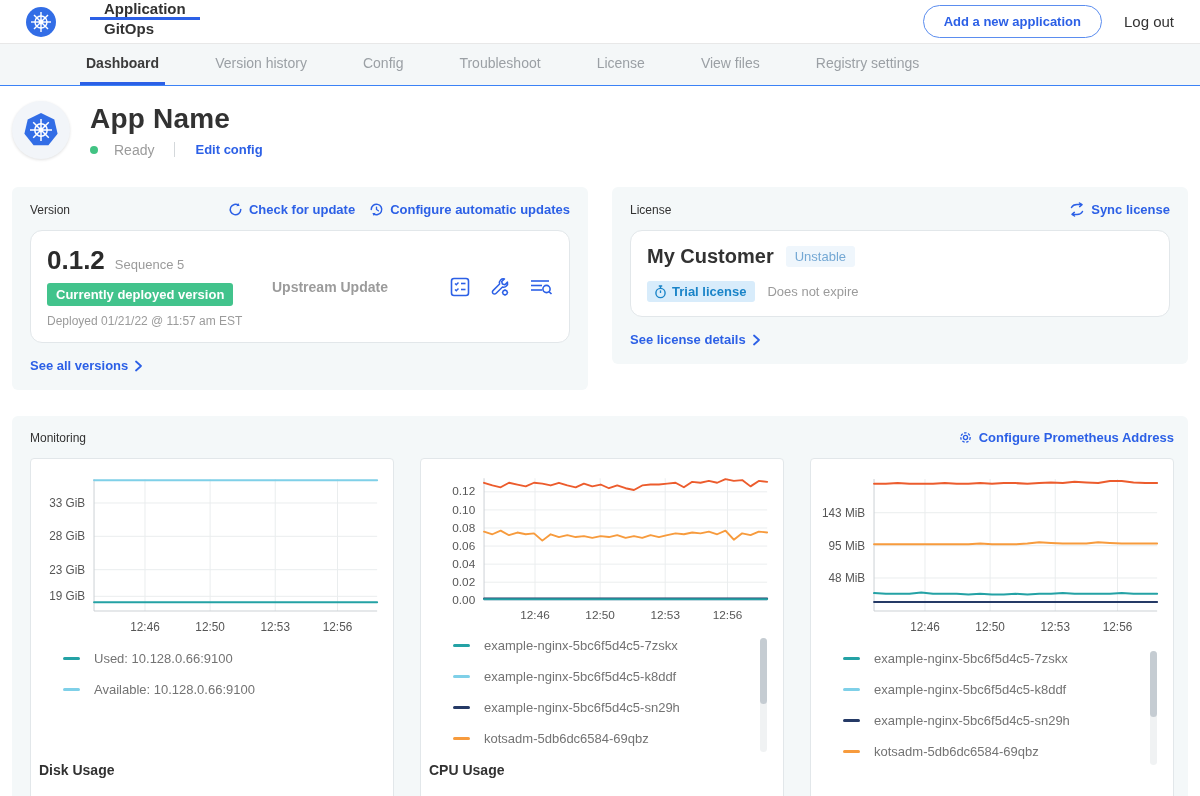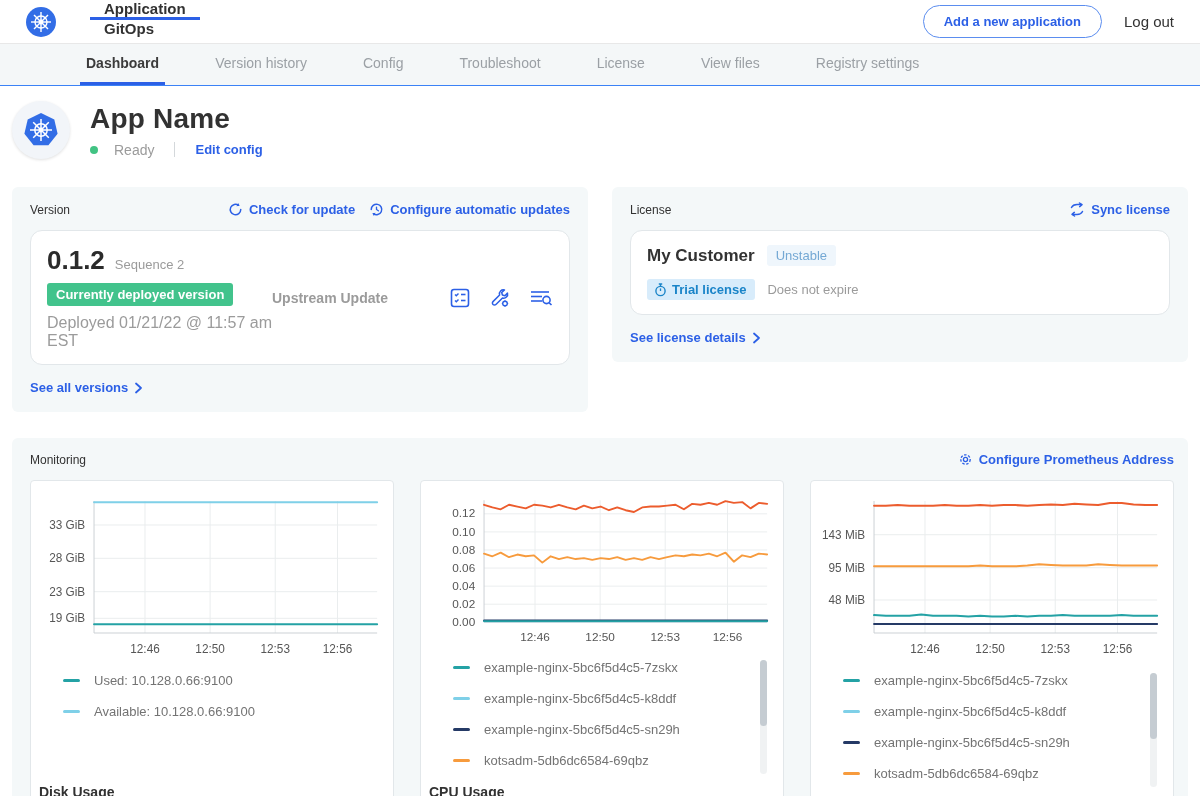--- a/index.html
+++ b/index.html
@@ -41,28 +41,28 @@
   .card-title { font-size:12px; font-weight:normal; color:#323232; }
   .head-links { display:flex; gap:14px; }
   .inner { background:#fff; border:1px solid #e2e7ea; border-radius:12px; padding:14px 16px; }
 
   .version-inner { display:flex; align-items:center; }
   .ver-left { width:225px; }
   .ver-num-row { display:flex; align-items:baseline; gap:10px; }
   .ver-num { font-size:26px; font-weight:bold; color:#2b2b2b; }
   .ver-seq { font-size:13px; color:#9b9b9b; }
   .deployed-badge { display:inline-block; background:#42c38c; color:#fff; font-size:13px; font-weight:bold; padding:4px 9px; border-radius:3px; margin:7px 0 8px; }
-  .deployed-at { font-size:16px; color:#9b9b9b; }
+  .deployed-at { font-size:12px; color:#9b9b9b; }
   .upstream { font-size:14px; font-weight:bold; color:#9b9b9b; }
   .ver-icons { margin-left:auto; display:flex; gap:18px; align-items:center; }
   .icon-btn { cursor:pointer; display:flex; }
   .see-link { margin-top:13px; }
 
   .lic-name-row { display:flex; align-items:center; gap:12px; }
-  .lic-name { font-size:17px; font-weight:bold; color:#323232; }
+  .lic-name { font-size:20px; font-weight:bold; color:#323232; }
   .chan-badge { background:#eff6fc; color:#74a8d4; font-size:13px; padding:3px 9px; border-radius:3px; }
   .lic-row2 { display:flex; align-items:center; gap:12px; margin-top:13px; }
   .trial-badge { background:#d8ecfb; color:#1a84c8; font-size:13px; font-weight:bold; padding:3px 9px 3px 7px; border-radius:3px; display:inline-flex; align-items:center; gap:5px; }
   .no-expire { font-size:13px; color:#9b9b9b; }
 
   
   .monitoring { margin:26px 12px 0; background:#f4f8f9; border-radius:6px; padding:14px 14px 16px 18px; }
   .charts-row { display:flex; gap:26px; margin-top:13px; }
   .chart-card { flex:1; background:#fff; border:1px solid #e2e7ea; border-radius:4px; height:347px; display:flex; flex-direction:column; padding:10px 8px 14px; }
   .chart-svg { width:100%; height:172px; display:block; }
@@ -161,21 +161,21 @@
               <path d="M8 5.4V8l2 1.4" fill="none" stroke="#2c60e6" stroke-width="1.4" stroke-linecap="round"></path>
             </svg>
           <span>Configure automatic updates</span>
         </a>
       </div>
     </div>
     <div class="inner version-inner">
       <div class="ver-left">
         <div class="ver-num-row">
           <span class="ver-num">0.1.2</span>
-          <span class="ver-seq">Sequence 2</span>
+          <span class="ver-seq">Sequence 5</span>
         </div>
         <span class="deployed-badge">Currently deployed version</span>
         <div class="deployed-at">Deployed 01/21/22 @ 11:57 am EST</div>
       </div>
       <div class="upstream">Upstream Update</div>
       <div class="ver-icons">
         <span class="icon-btn">
           <svg width="22" height="22" viewBox="0 0 22 22" fill="none" stroke="#2c60e6" stroke-width="1.6">
               <rect x="2.5" y="2.5" width="17" height="17" rx="2.5"></rect>
               <path d="M6 7.5l1.3 1.3L9.5 6.5" stroke-width="1.4"></path>

